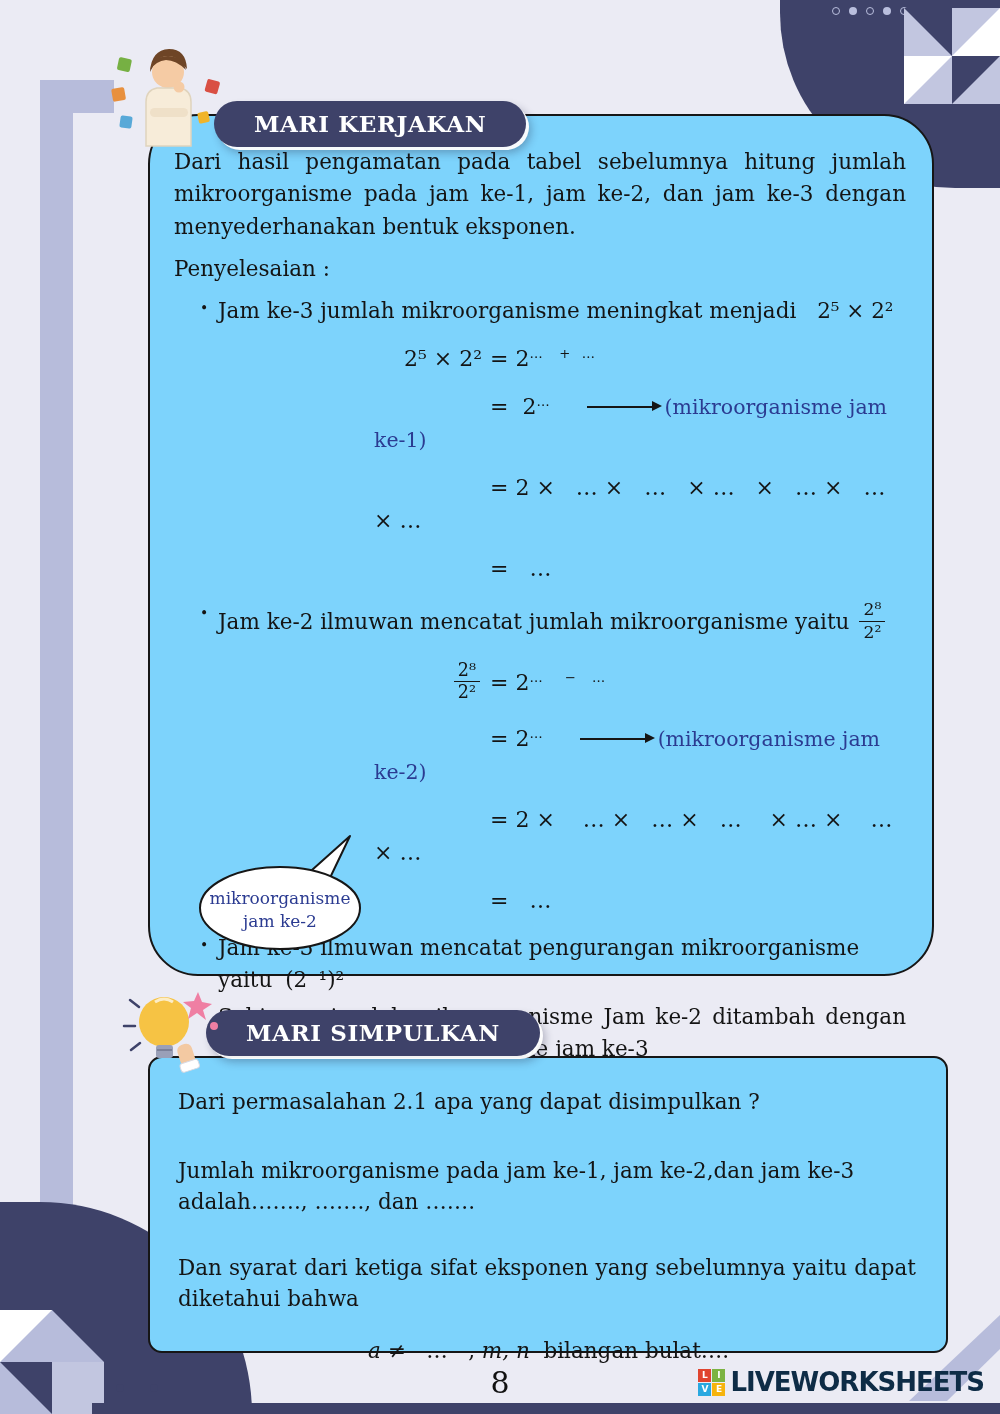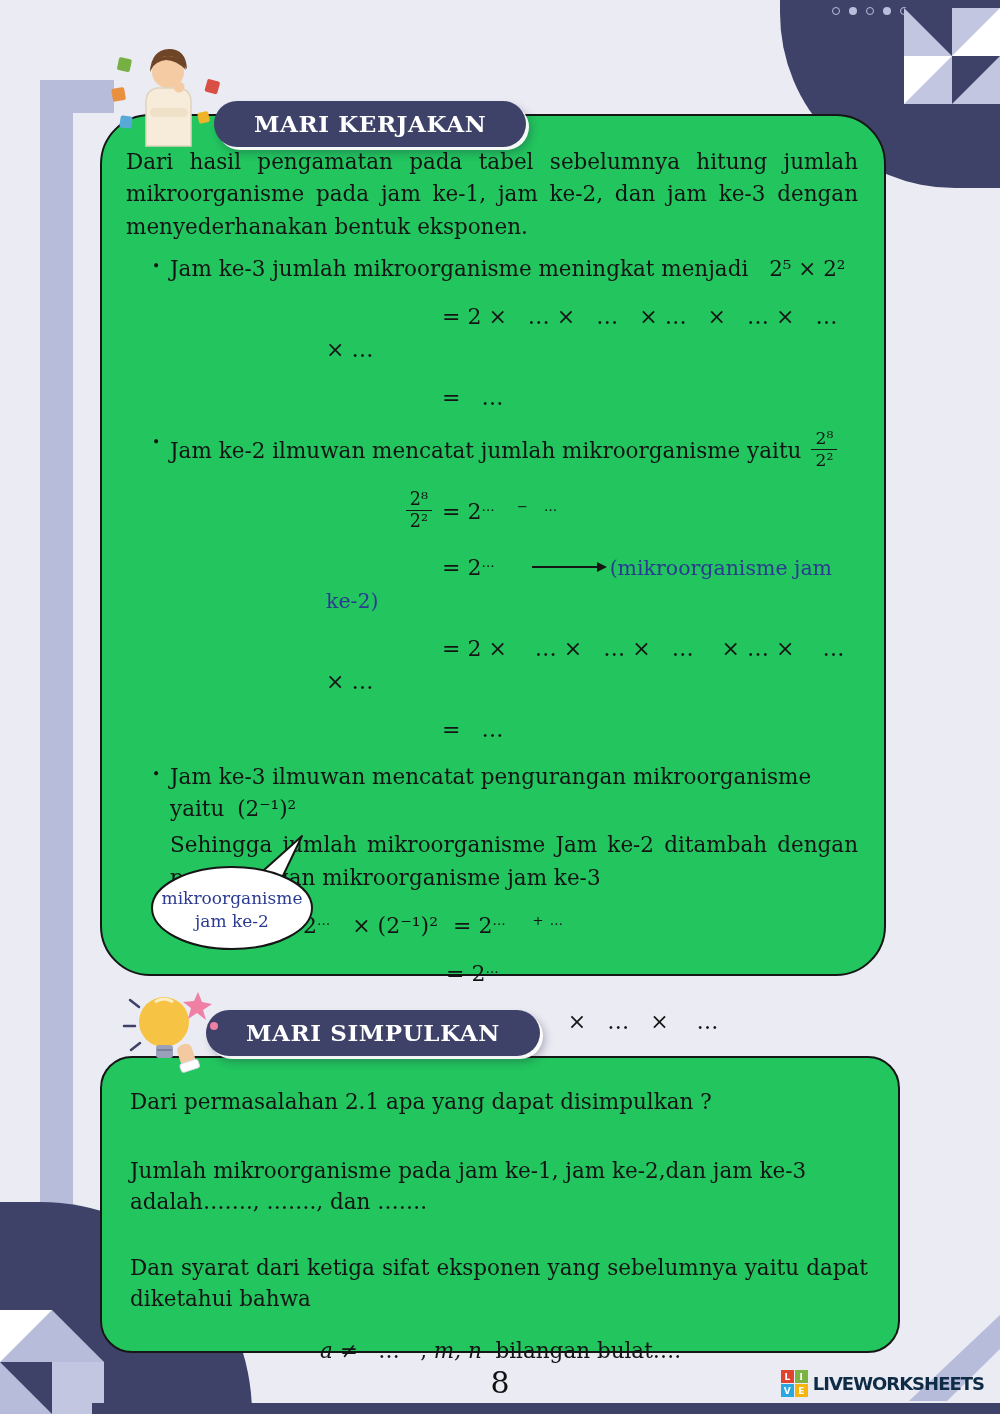--- a/index.html
+++ b/index.html
@@ -30,23 +30,23 @@
   
   .badge {
     position:absolute; z-index:7; background:#3e4269; color:#fff;
     font-weight:bold; font-size:23px; letter-spacing:.6px;
     padding:9px 40px 10px 40px; border-radius:32px;
     box-shadow:3px 3px 0 rgba(255,255,255,.95), 5px 6px 8px rgba(30,30,60,.3);
   }
   .badge1 { left:214px; top:84px;margin-top:17px; }
   .badge2 { left:206px; top:1010px; }
   
-  .box { position:absolute; background:#22c55e; border:2.5px solid #161616; box-sizing:border-box; }
+  .box { position:absolute; background:#7dd3fc; border:2.5px solid #161616; box-sizing:border-box;margin-left:48px; }
   .box1 { left:100px; top:114px; width:786px; height:862px; border-radius:50px; }
-  .box2 { left:100px; top:1056px; width:800px; height:297px; border-radius:32px; }
+  .box2 { left:100px; top:1056px; width:800px; height:297px; border-radius:14px; }
   .box1-inner { padding:30px 26px 0 24px; font-size:21.5px; line-height:1.5; }
   .box2-inner { padding:28px 30px 0 28px; font-size:21.5px; line-height:1.45; }
   .just { text-align:justify; }
   .penyel { margin:10px 0 2px 0; }
   
   .bullet-row { position:relative; padding-left:44px; margin-top:10px; }
   .bullet-row::before { content:"•"; position:absolute; left:26px; top:3px; font-size:14px; }
   .bexpr { margin-left:14px; white-space:pre-wrap; }
   .cont { padding-left:44px; }
   
@@ -69,21 +69,21 @@
   .a-line { margin:0 0 34px 0; }
   .s-line { margin:0 0 6px 0; }
   .f-line { padding-left:190px; font-size:21.5px; white-space:pre-wrap; }
   .it { font-style:italic; }
   
   .pagenum { position:absolute; bottom:14px; left:0; right:0; text-align:center; font-size:30px; color:#111; }
   .lw-logo { position:absolute; right:16px; bottom:17px; display:flex; align-items:center; gap:5px; cursor:pointer; }
   .lw-grid { display:grid; grid-template-columns:13px 13px; grid-template-rows:13px 13px; gap:1px; }
   .lw-grid span { font-family:"DejaVu Sans","Liberation Sans",sans-serif; font-size:9px; font-weight:bold; color:#fff; display:flex; align-items:center; justify-content:center; }
   .c-l { background:#e0442f; } .c-i { background:#7cb342; } .c-v { background:#29a8e0; } .c-e { background:#f6b40e; }
-  .lw-text { font-family:"DejaVu Sans","Liberation Sans",sans-serif; font-weight:bold; font-size:18px; letter-spacing:-1px; color:#0e2c46; }
+  .lw-text { font-family:"DejaVu Sans","Liberation Sans",sans-serif; font-weight:bold; font-size:26px; letter-spacing:-1px; color:#0e2c46; }
 </style>
 </head>
 <body>
 
 <div class="stripe-v"></div>
 <div class="stripe-h"></div>
 <div class="blob-tr"></div>
 <div class="dots dots-tr">
     <span class="o"></span>
     <span class="f"></span>
@@ -130,24 +130,27 @@
   <path d="M40,28 Q44,14 58,14 Q72,14 76,28 Q66,18 56,18 Q46,19 40,28 Z" fill="#6e4526"></path>
   <path d="M36,60 Q36,48 47,46 L70,46 Q81,48 81,60 L81,104 L36,104 Z" fill="#f7ecd9" stroke="#e0d4bd" stroke-width="1.5"></path>
   <rect x="40" y="66" width="38" height="9" rx="4.5" fill="#efe0c8"></rect>
   <circle cx="69" cy="45" r="5.5" fill="#f5cba4"></circle>
 </svg>
 <div class="badge badge1"><span>MARI KERJAKAN</span></div>
 
 <div class="box box1">
   <div class="box1-inner">
     <p class="just" style="margin:0 0 6px 0;">Dari hasil pengamatan pada tabel sebelumnya hitung jumlah mikroorganisme pada jam ke-1, jam ke-2, dan jam ke-3 dengan menyederhanakan bentuk eksponen.</p>
+    <p class="penyel">Penyelesaian :</p>
 
     <div class="bullet-row"><span>Jam ke-3 jumlah mikroorganisme meningkat menjadi</span><span class="bexpr"> 2⁵ × 2²</span></div>
 
     <div class="mblock mb1">
+      <div class="mrow"><span class="mlhs">2⁵ × 2²</span><span>= 2</span><sup>…   +  …</sup></div>
+      <div class="mrow"><span class="mlhs"></span><span>=  2</span><sup>…</sup><span class="arrow"></span><span class="note">(mikroorganisme jam ke-1)</span></div>
       <div class="mrow"><span class="mlhs"></span><span>= 2 ×   … ×   …   × …   ×   … ×   …  × …</span></div>
       <div class="mrow"><span class="mlhs"></span><span>=   …</span></div>
     </div>
 
     <div class="bullet-row"><span>Jam ke-2 ilmuwan mencatat jumlah mikroorganisme yaitu</span><span class="frac">
           <span class="num">2⁸</span>
           <span class="den">2²</span>
         </span></div>
 
     <div class="mblock mb2">

